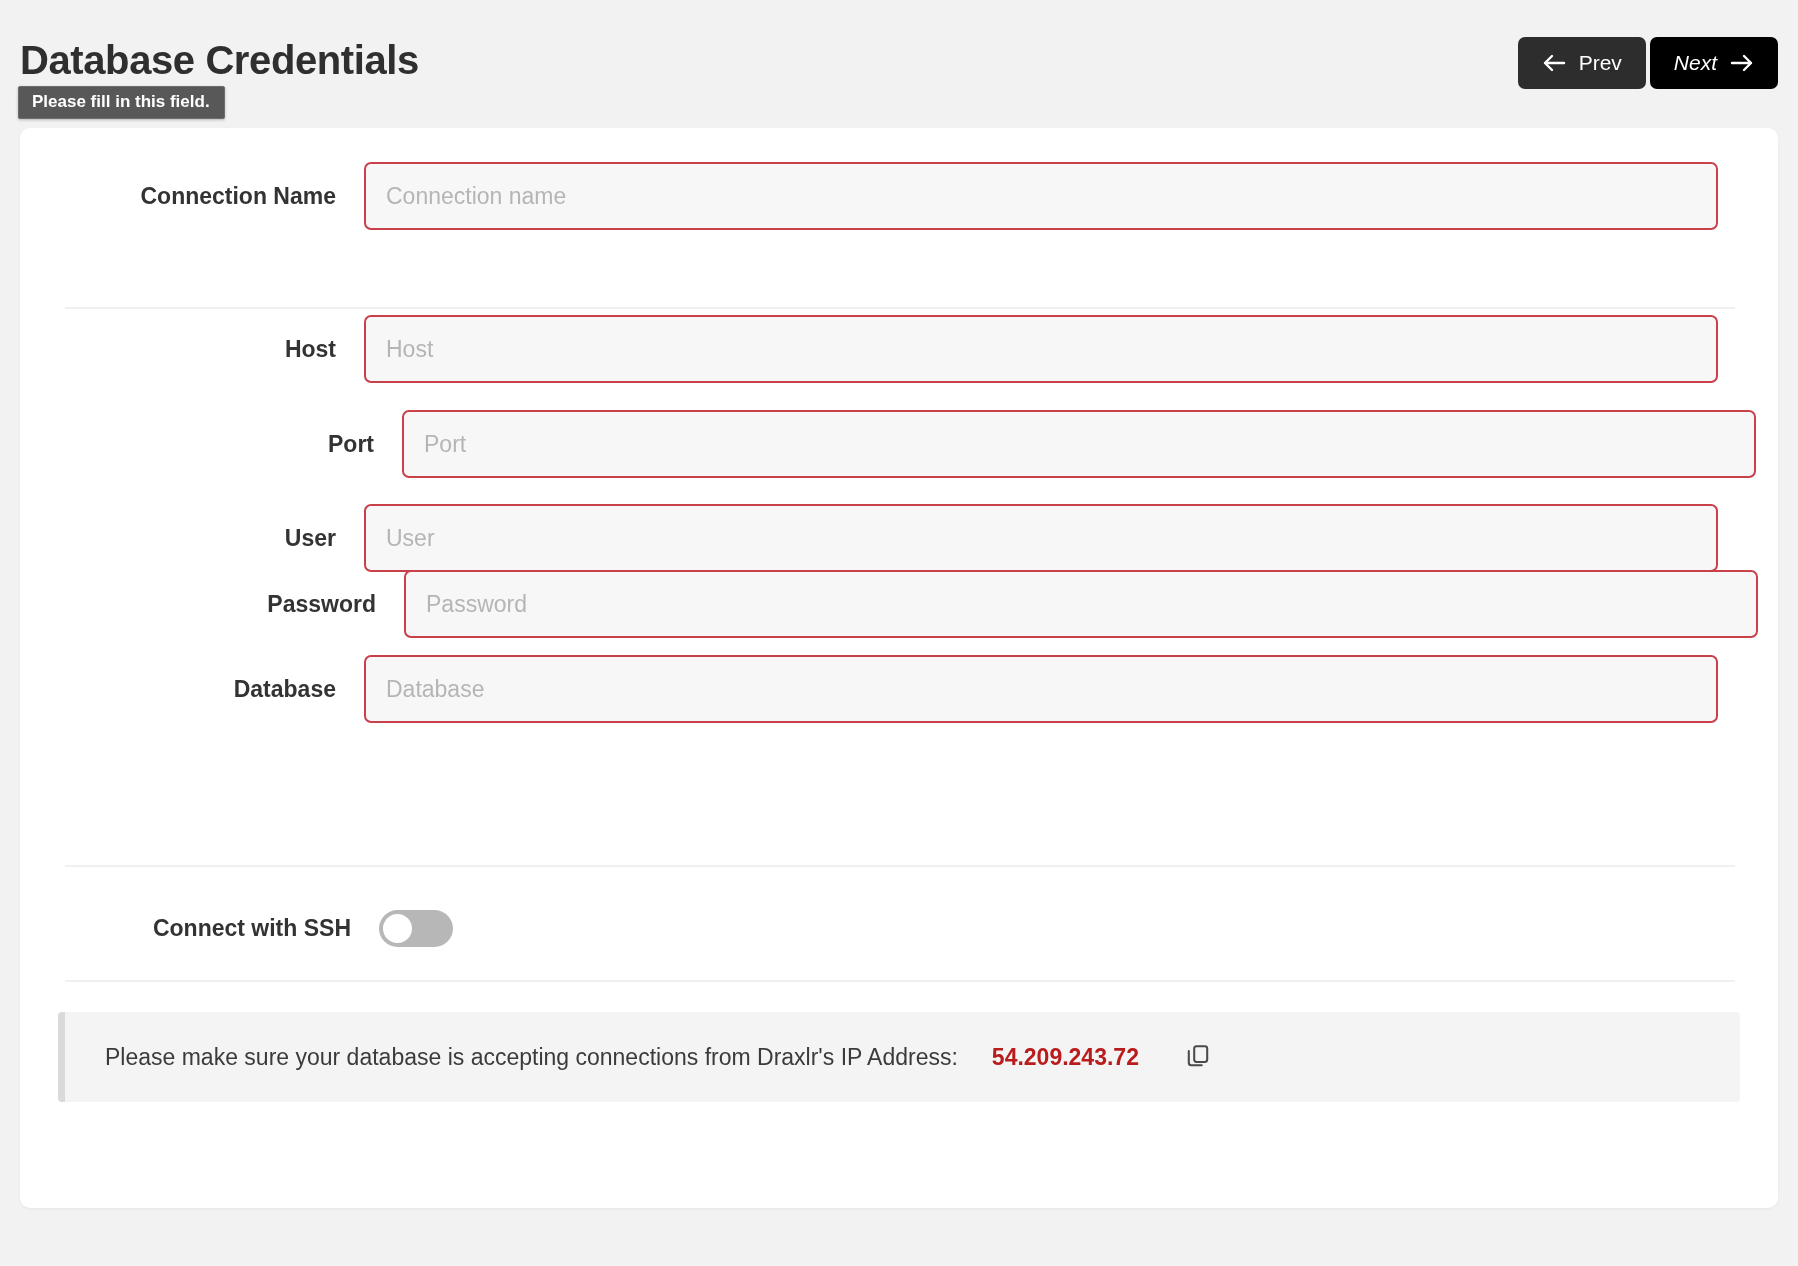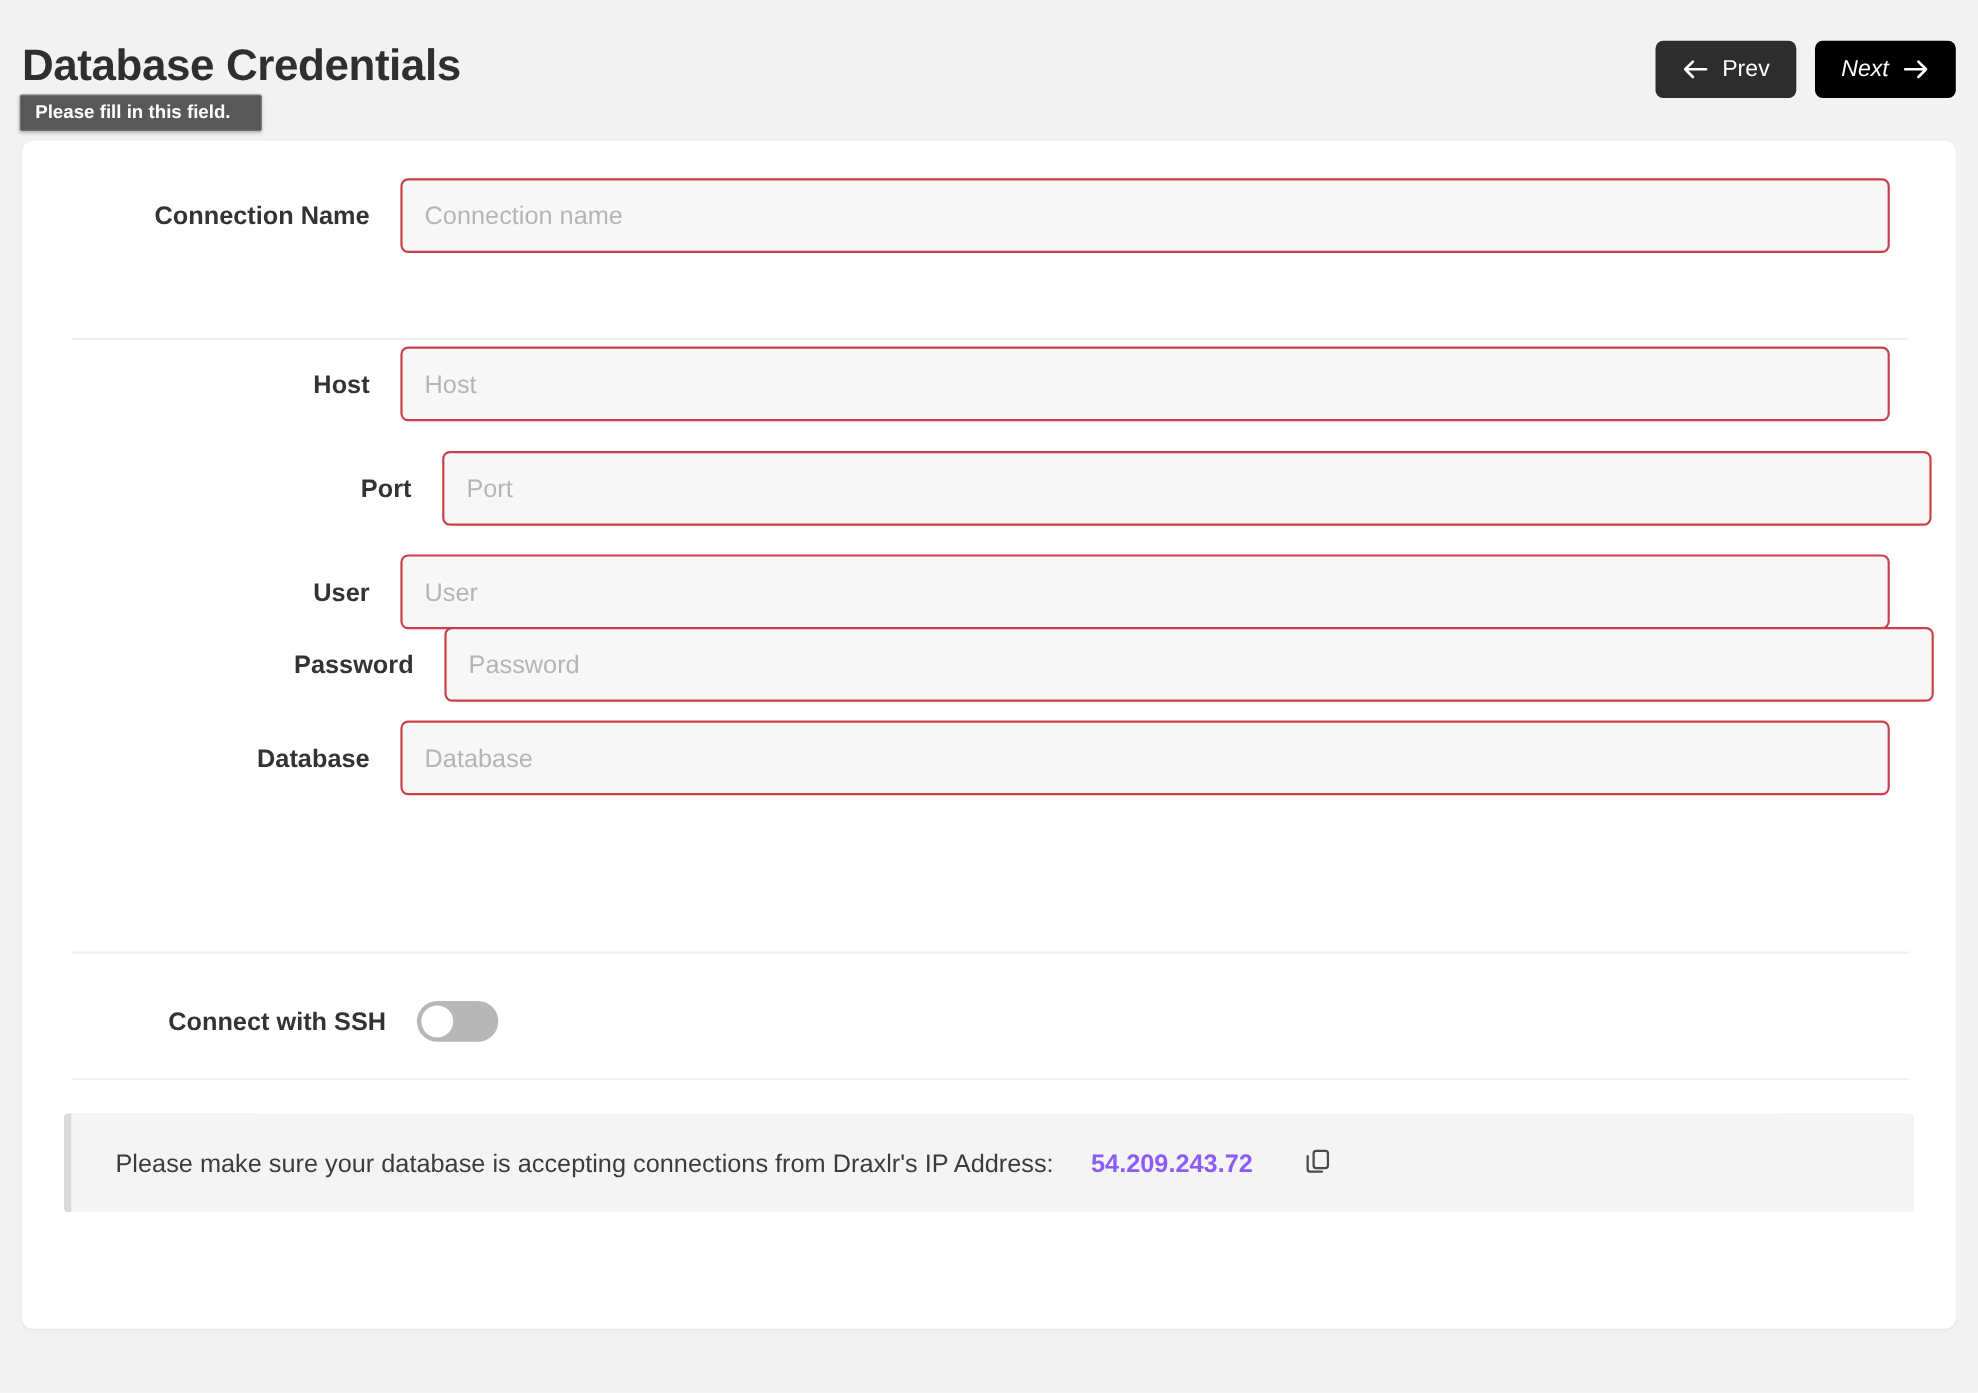--- a/index.html
+++ b/index.html
@@ -40,33 +40,33 @@
 
   .validation-tooltip {
     position: absolute;
     left: 18px;
     top: 86px;
     background: #585858;
     border: 1px solid #6e6e6e;
     color: #ffffff;
     font-size: 17px;
     font-weight: bold;
-    padding: 5px 27px 6px 13px;
+    padding: 5px 14px 6px 13px;
     border-radius: 2px;
     white-space: nowrap;
     box-shadow: 0 1px 3px rgba(0,0,0,0.25);
     z-index: 40;
   }
 
   .nav-buttons {
     position: absolute;
     right: 20px;
     top: 37px;
     display: flex;
-    gap: 17px;
+    gap: 4px;
     align-items: center;
   }
 
   .nav-btn {
     display: flex;
     align-items: center;
     justify-content: center;
     gap: 13px;
     height: 52px;
     padding: 0 24px;
@@ -199,21 +199,21 @@
 
   .info-text {
     font-size: 23px;
     color: #3b3b3b;
     white-space: nowrap;
   }
 
   .info-ip {
     font-size: 23px;
     font-weight: bold;
-    color: #8b5cf6;
+    color: #b91c1c;
     margin-left: 4px;
   }
 
   .copy-icon-btn {
     margin-left: 16px;
     background: none;
     border: none;
     padding: 0;
     cursor: pointer;
     display: flex;

